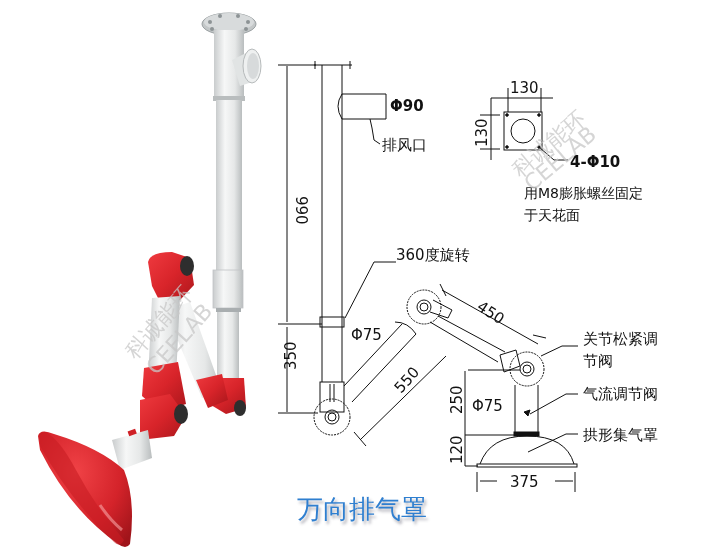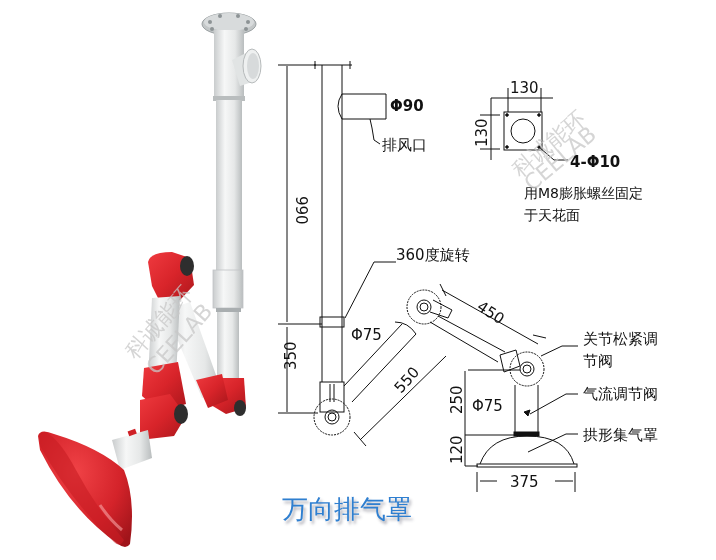--- a/index.html
+++ b/index.html
@@ -2,21 +2,21 @@
 <html><head>
 <meta charset="utf-8">
 <style>
   html, body { margin: 0; padding: 0; background: #ffffff; }
   body { width: 716px; height: 560px; position: relative; overflow: hidden; font-family: "DejaVu Sans", sans-serif; }
   svg { position: absolute; left: 0; top: 0; }
   .lbl { font-family: "DejaVu Sans", sans-serif; fill: #111; }
   .dim { font-family: "DejaVu Sans", sans-serif; fill: #111; font-size: 15px; }
   .bold { font-weight: bold; }
   .title {
-    position: absolute; left: 282px; top: 492px; width: 160px; 
+    position: absolute; left: 282px; top: 492px; width: 160px; text-align: center;
     font-family: "DejaVu Serif", serif; font-size: 26px; color: #2f7fd0;
     text-shadow: 2px 3px 3px rgba(70,70,90,0.45);
   }
   .wm { font-family: "DejaVu Sans", sans-serif; fill: #c8c8c8; font-size: 22px; opacity: 0.75; }
 </style>
 </head>
 <body>
 
 <svg width="716" height="560" viewBox="0 0 716 560">
   <defs>

